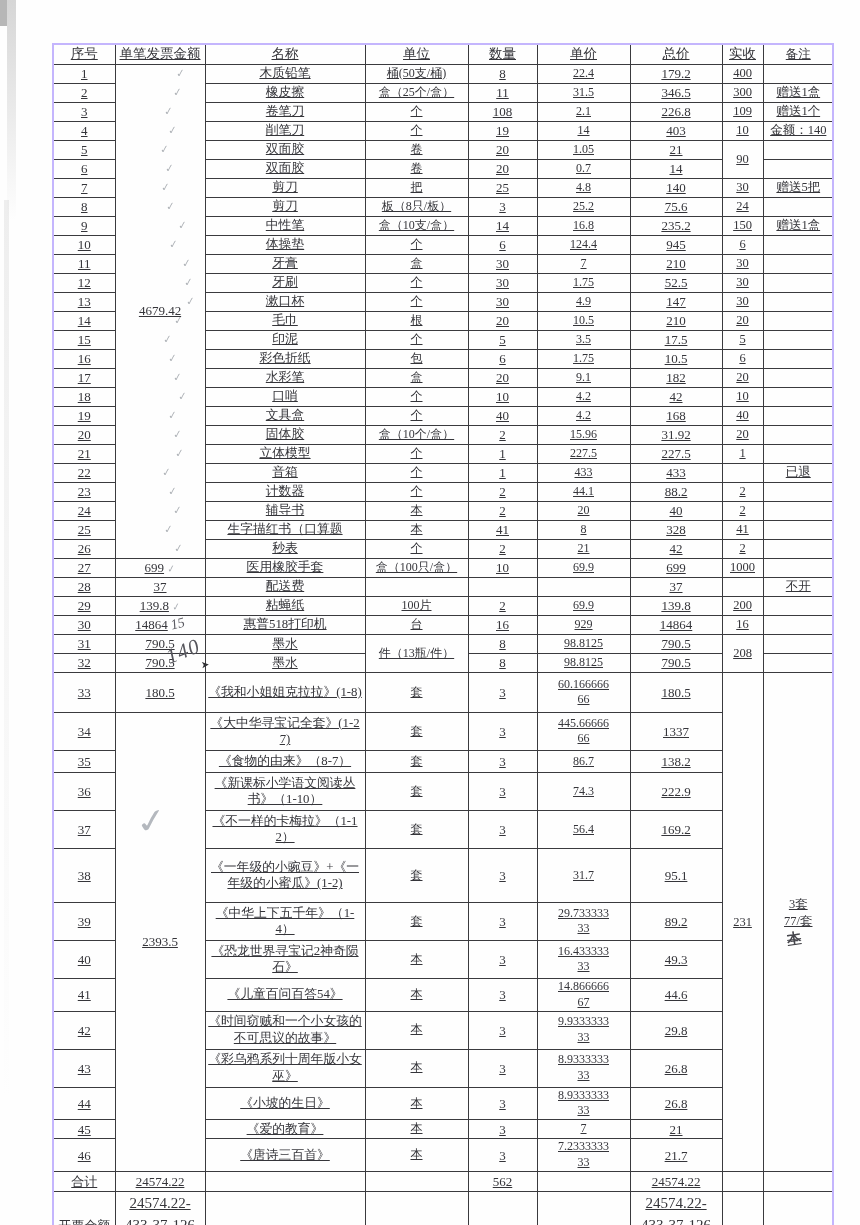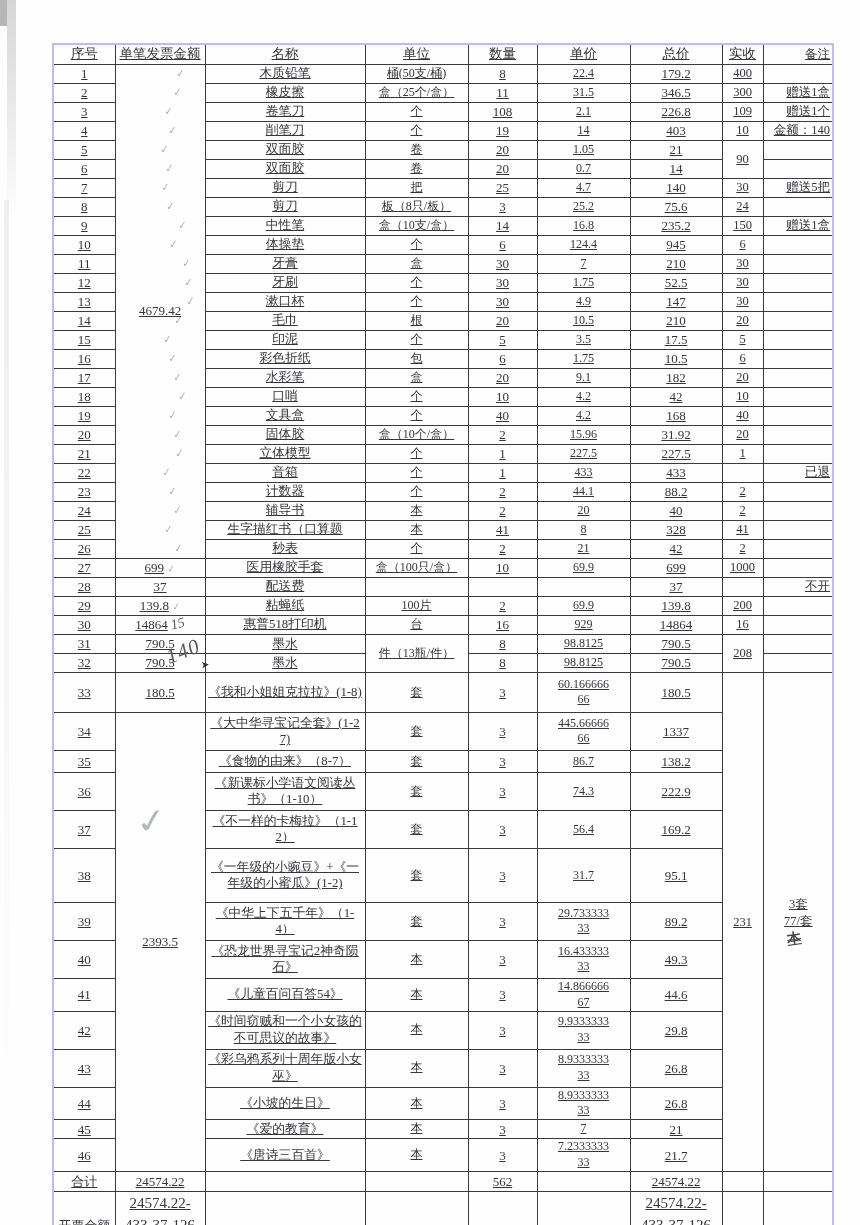--- a/index.html
+++ b/index.html
@@ -17,21 +17,21 @@
   table.inv{
     position:absolute;left:52px;top:43px;border-collapse:collapse;table-layout:fixed;
     border:2px solid #c4b5fd;
     text-decoration:underline;
   }
   th,td{
     border:1px solid #3a3a3e;padding:0 2px;text-align:center;vertical-align:middle;
     font-size:13px;line-height:1.32;overflow:visible;word-break:break-all;
   }
   th{font-weight:normal;font-size:13.5px;}
-  th.h-note,td.f-note{text-align:right;padding-left:3px;font-size:12.5px;}
+  th.h-note,td.f-note{text-align:center;padding-left:3px;font-size:12.5px;}
   td.f-unit{font-size:12px;padding:0 1px;}
   td.f-price{font-size:12px;padding:0 19px;}
   td.f-paid{font-size:12.5px;padding:0 1px;}
   td.f-name{font-size:12.8px;}
   td.rel{position:relative;}
   .mval{position:relative;z-index:1;}
   .check{
     position:absolute;color:#adb1b6;font-size:11px;line-height:1;
     transform:rotate(-8deg);z-index:0;pointer-events:none;
   }
@@ -144,21 +144,21 @@
           <td class="f-qty"><span class="v">20</span></td>
           <td class="f-price"><span class="v">0.7</span></td>
           <td class="f-total"><span class="v">14</span></td>
           <td class="f-note"><span class="v"></span></td>
         </tr>
         <tr style="height: 19px;">
           <td class="f-no"><span class="v">7</span></td>
           <td class="f-name"><span class="v">剪刀</span></td>
           <td class="f-unit"><span class="v">把</span></td>
           <td class="f-qty"><span class="v">25</span></td>
-          <td class="f-price"><span class="v">4.7</span></td>
+          <td class="f-price"><span class="v">4.8</span></td>
           <td class="f-total"><span class="v">140</span></td>
           <td class="f-paid"><span class="v">30</span></td>
           <td class="f-note"><span class="v">赠送5把</span></td>
         </tr>
         <tr style="height: 19px;">
           <td class="f-no"><span class="v">8</span></td>
           <td class="f-name"><span class="v">剪刀</span></td>
           <td class="f-unit"><span class="v">板（8只/板）</span></td>
           <td class="f-qty"><span class="v">3</span></td>
           <td class="f-price"><span class="v">25.2</span></td>

